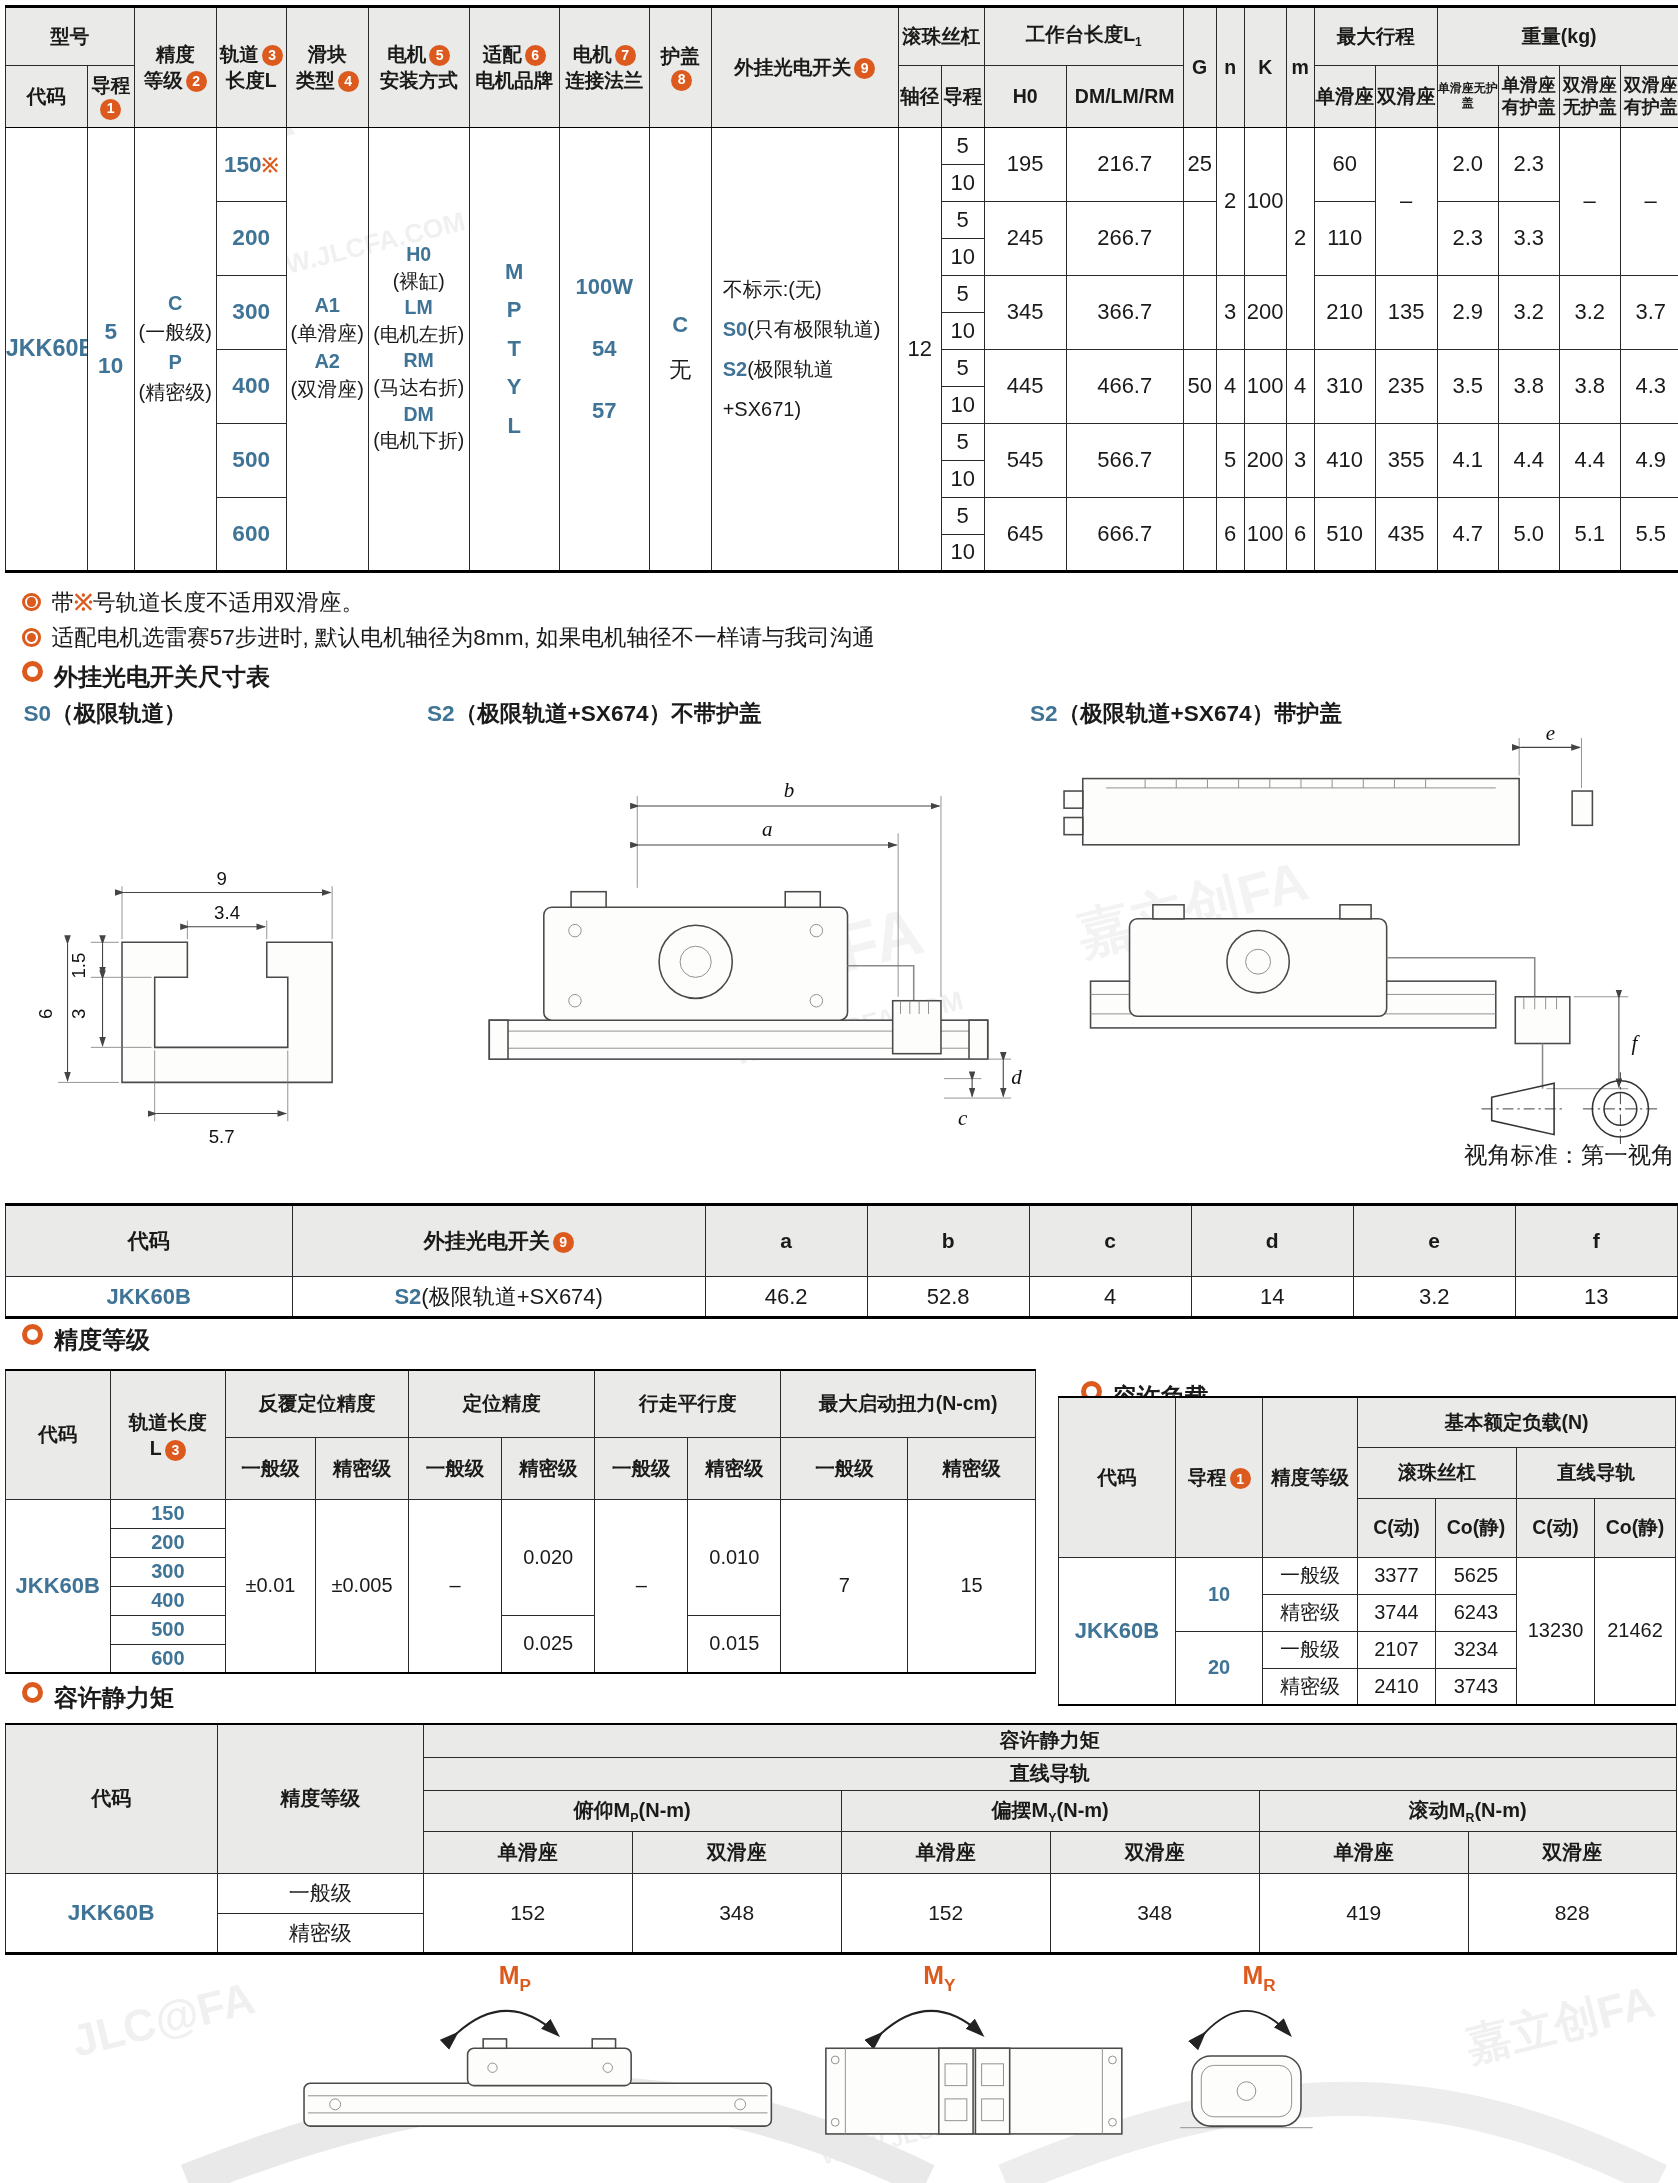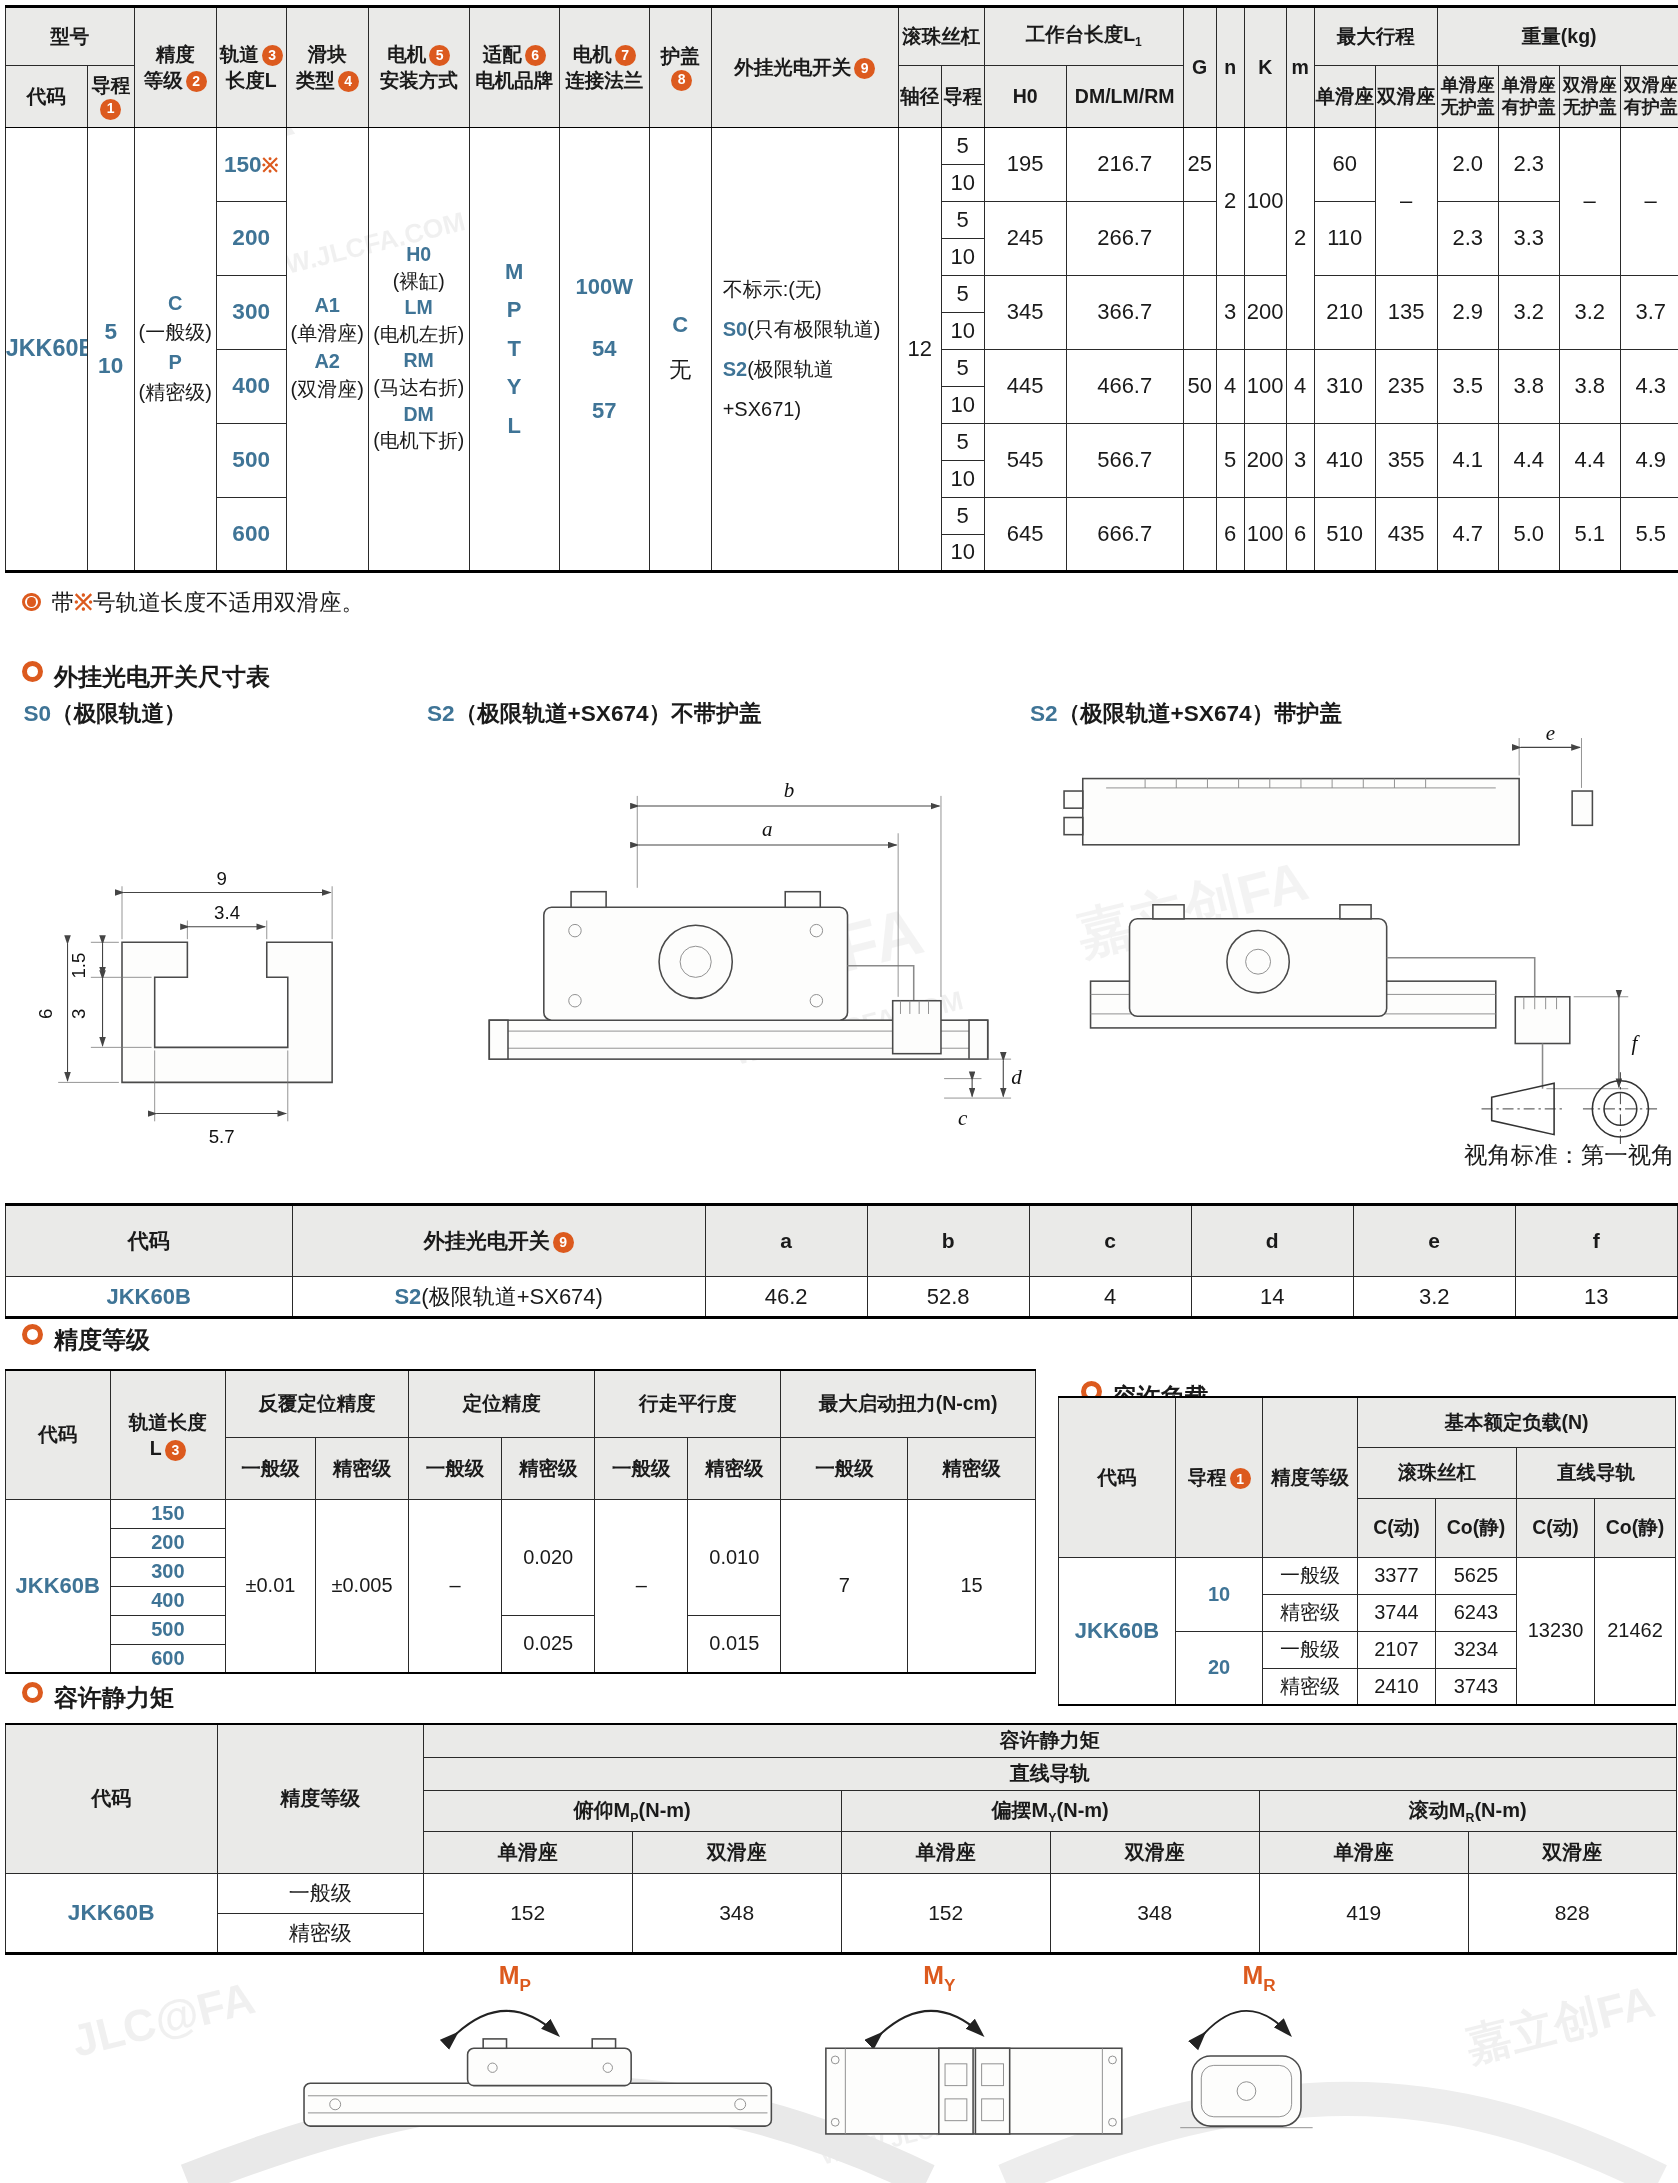--- a/index.html
+++ b/index.html
@@ -156,21 +156,21 @@
               <span>导程</span>
               <span class="badge" style="margin-left:0">1</span>
             </div>
           </th>
       <th class="hb">轴径</th>
       <th class="hb">导程</th>
       <th class="hb">H0</th>
       <th class="hb">DM/LM/RM</th>
       <th class="hb">单滑座</th>
       <th class="hb">双滑座</th>
-      <th class="hb" style="font-size:18px">单滑座无护盖</th>
+      <th class="hb" style="font-size:12px">单滑座无护盖</th>
       <th class="hb" style="font-size:18px">单滑座有护盖</th>
       <th class="hb" style="font-size:18px">双滑座无护盖</th>
       <th class="hb" style="font-size:18px">双滑座有护盖</th>
     </tr>
 
     <tr style="height:37px">
       <td rowspan="12" class="blue" style="font-size:23.4px">JKK60B</td>
       <td rowspan="12">
             <div class="stack blue" style="font-size:22.6px;gap:7.8px">
               <span>5</span>
@@ -340,20 +340,24 @@
     </tr>
     <tr style="height:37px">
           <td class="pk">10</td>
         </tr>
   </tbody>
     </table>
 
   <div class="note" style="left:22px;top:586px">
     <span class="noteicon"></span>
     <span><span>带</span><span class="orange">※</span><span>号轨道长度不适用双滑座。</span></span>
+  </div>
+  <div class="note" style="left:22px;top:622px">
+    <span class="noteicon"></span>
+    <span>适配电机选雷赛57步进时, 默认电机轴径为8mm, 如果电机轴径不一样请与我司沟通</span>
   </div>
 
   <div class="sect" style="left:22px;top:661px">
     <span class="secticon"></span>
     <span>外挂光电开关尺寸表</span>
   </div>
 
   <div class="dlabel" style="left:23.4px;top:698px"><span class="blue">S0</span><span>（极限轨道）</span></div>
   <div class="dlabel" style="left:427px;top:698px"><span class="blue">S2</span><span>（极限轨道+SX674）不带护盖</span></div>
   <div class="dlabel" style="left:1030px;top:698px"><span class="blue">S2</span><span>（极限轨道+SX674）带护盖</span></div>

